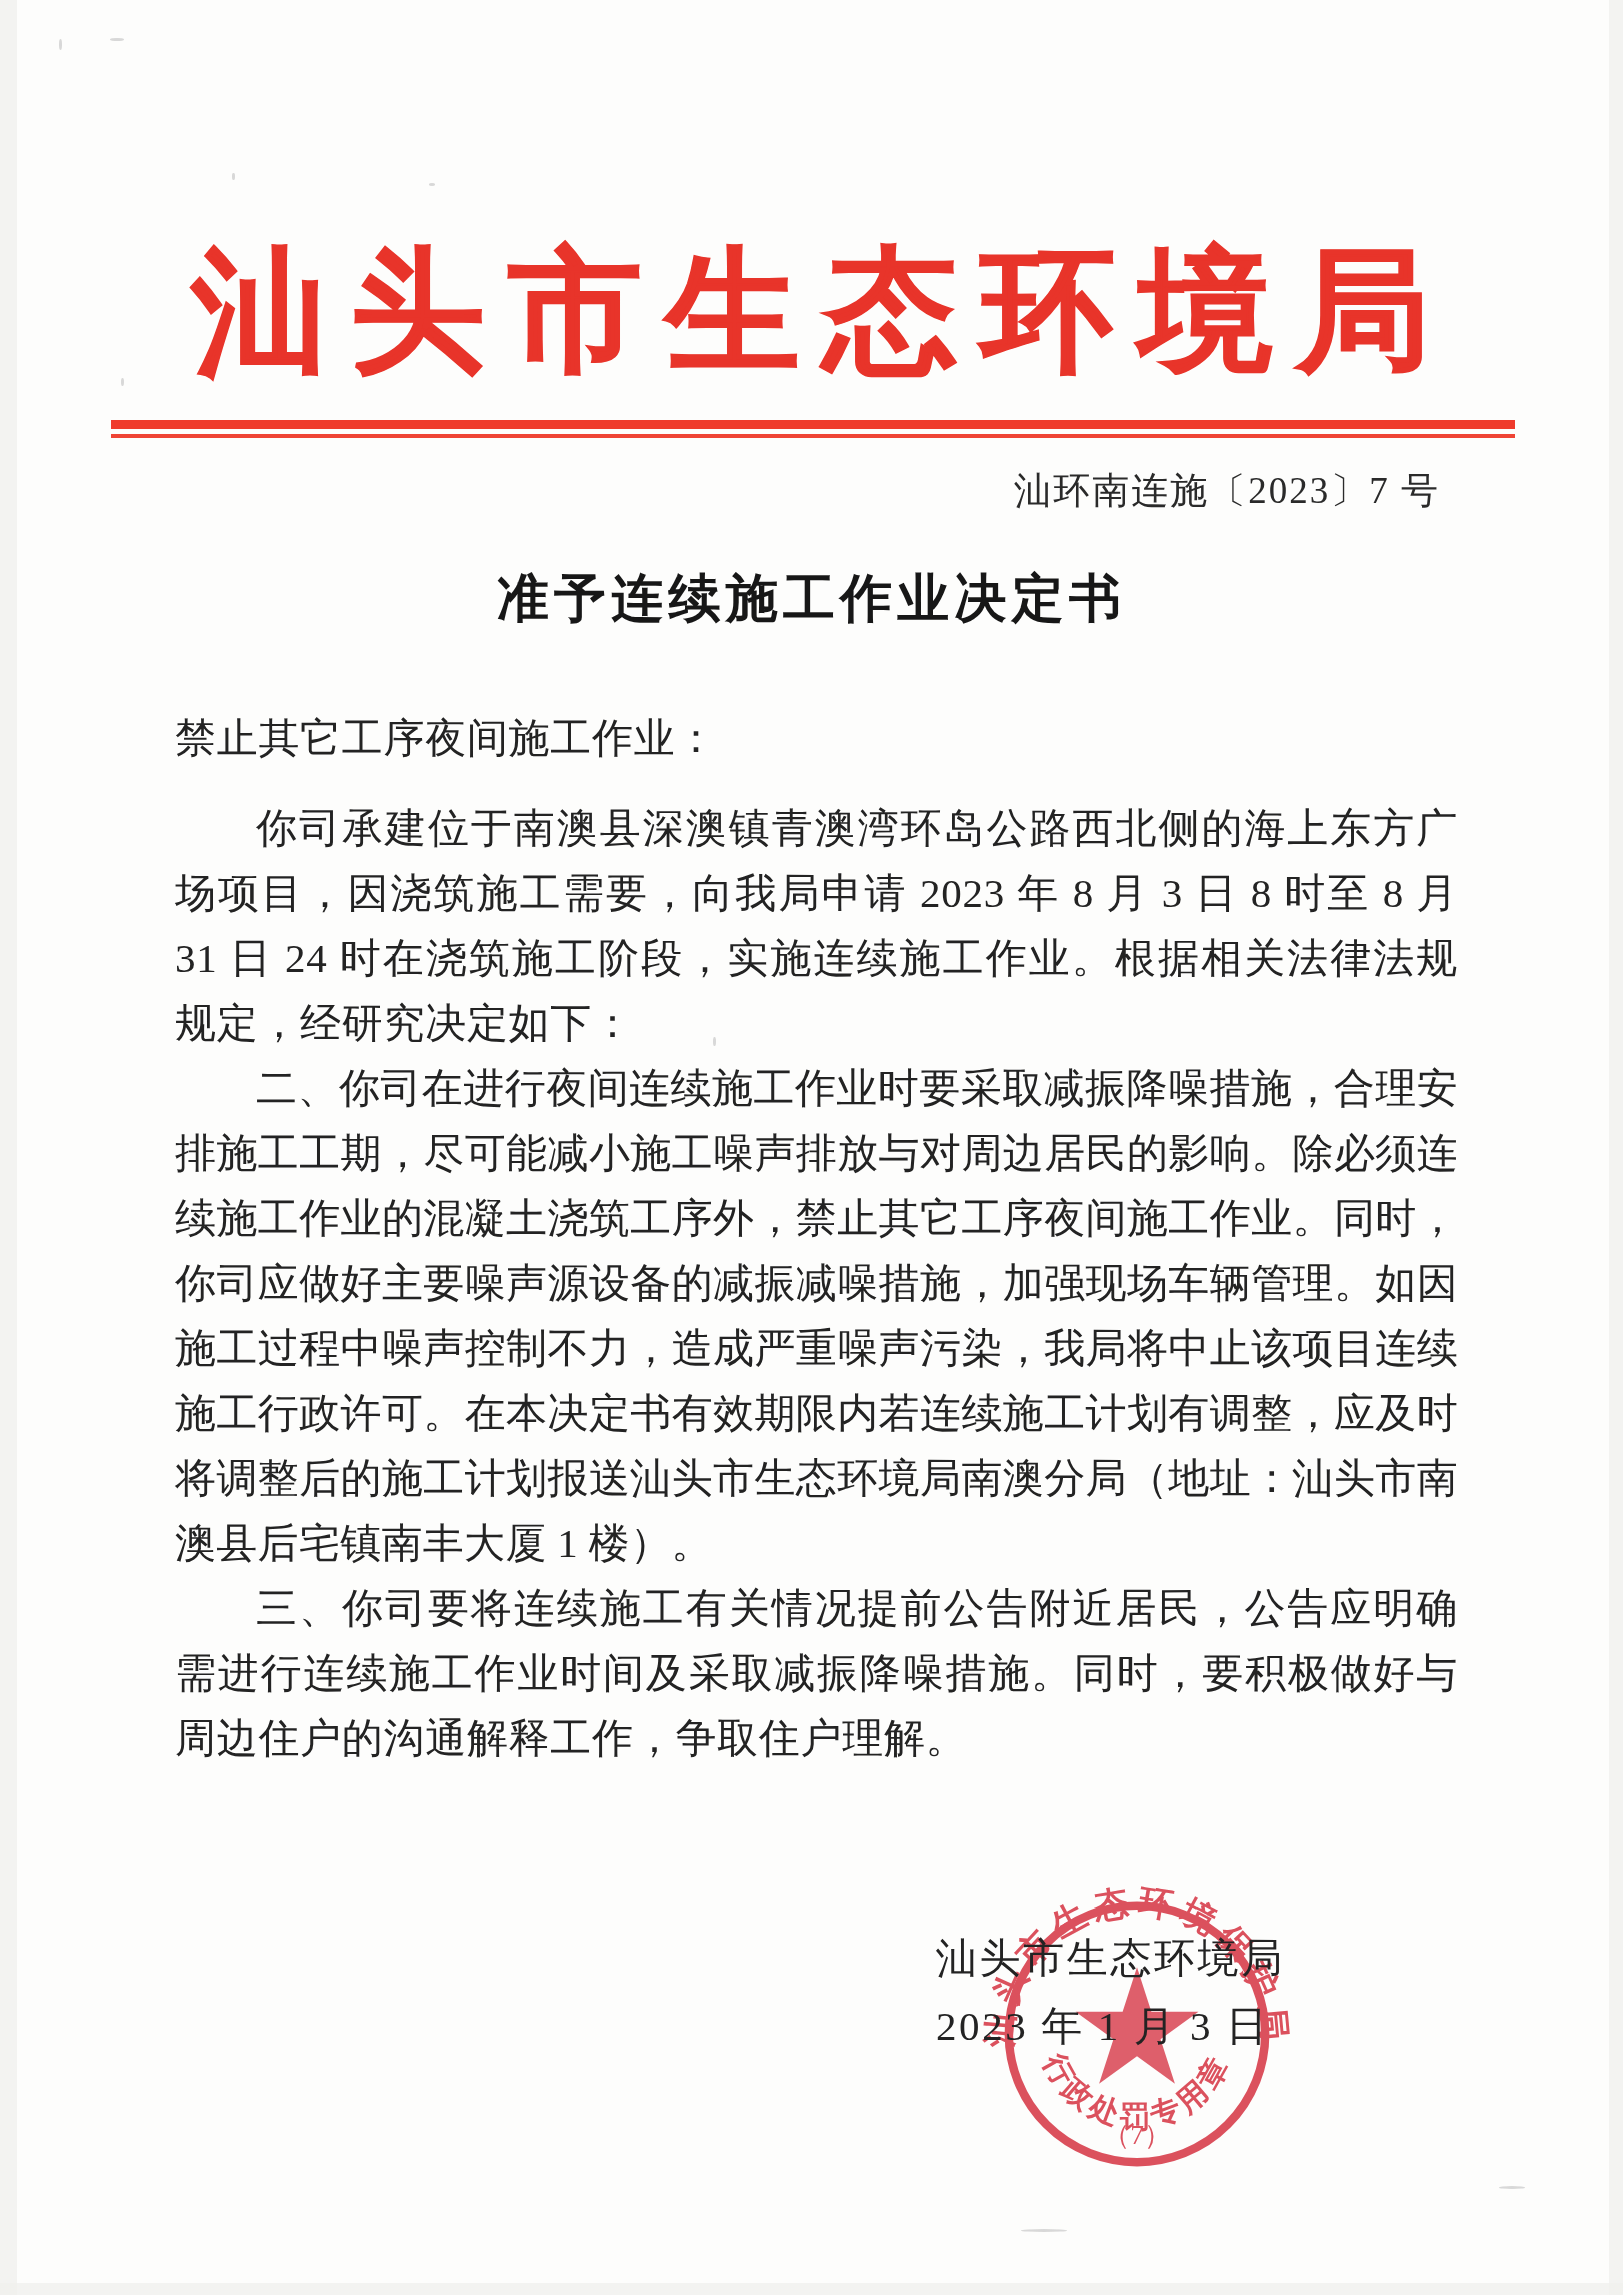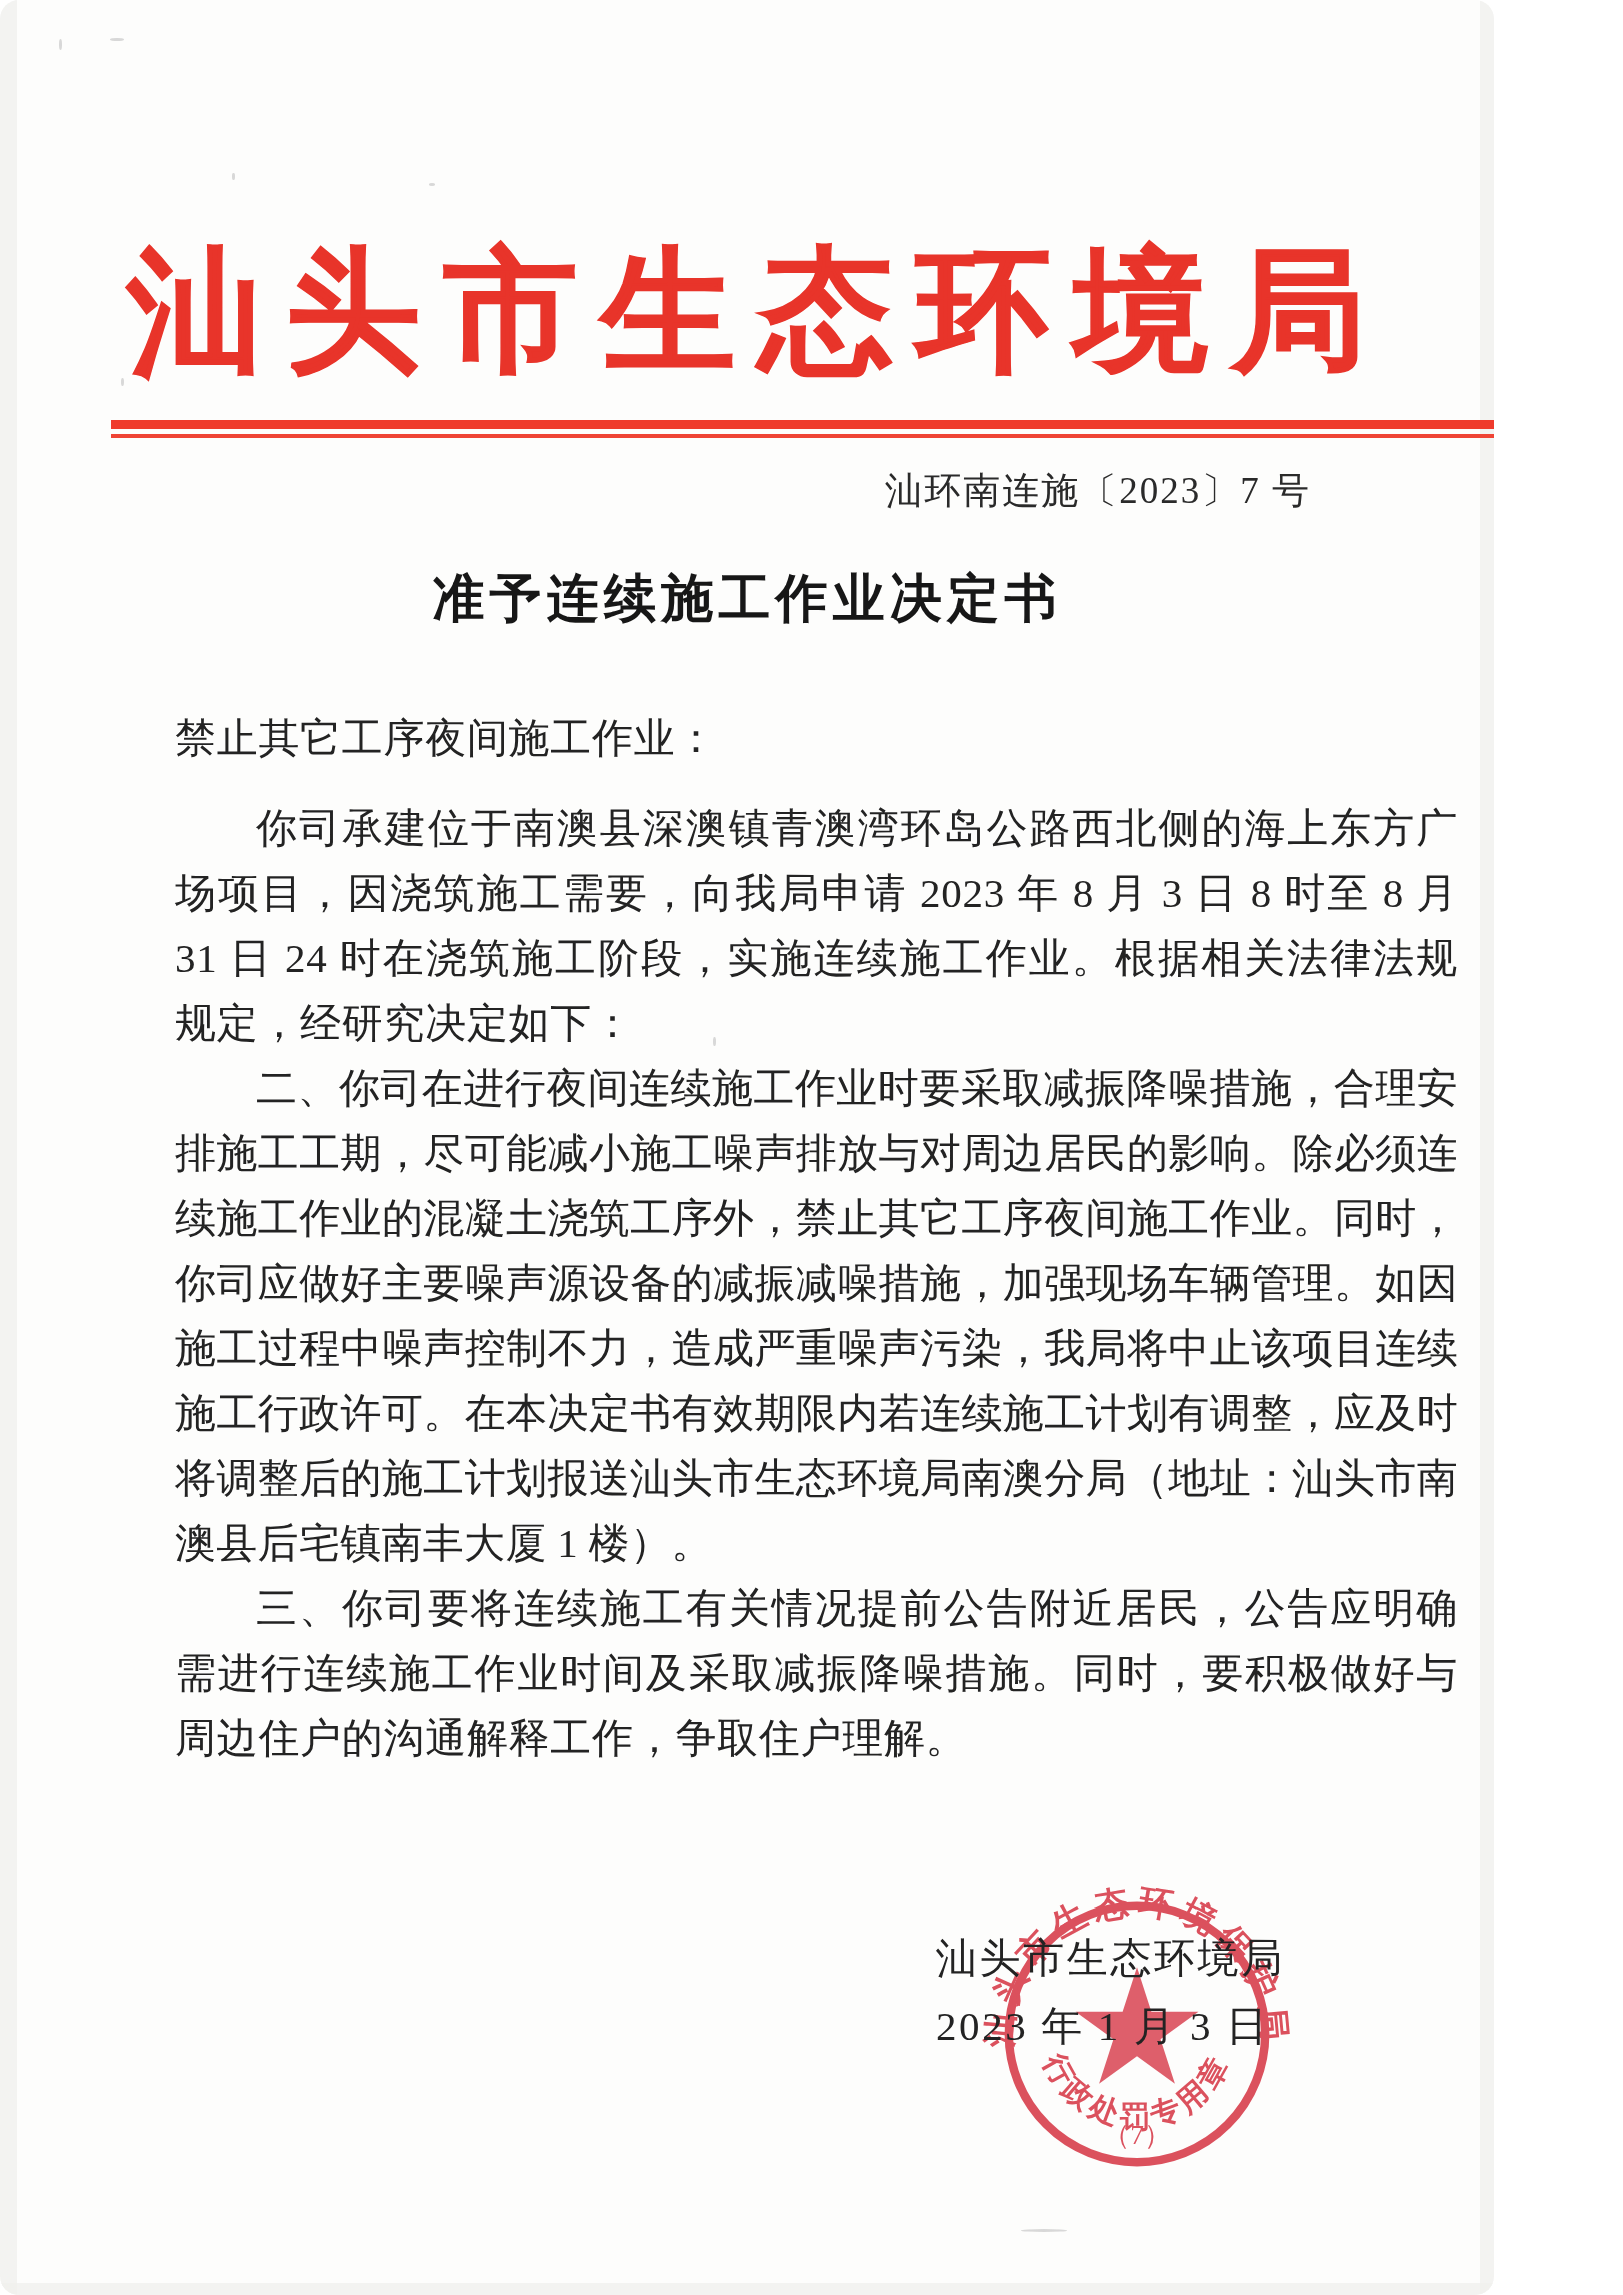--- a/index.html
+++ b/index.html
@@ -2,27 +2,26 @@
 <html lang="zh" style="font-size:10.5px"><head>
 <meta charset="utf-8">
 <style>
   html, body {
     margin: 0;
     padding: 0;
     background: #ffffff;
   }
   .page {
     position: relative;
-    width: 1494px;
+    width: 1623px;
     height: 2295px;
     background: #fdfdfc;
     overflow: hidden;
     font-family: "Liberation Serif", "DejaVu Serif", serif;
     color: #1d1d1d;
-    border-radius: 19px;
   }
 
   
   .speck {
     position: absolute;
     background: #b9b9b9;
     opacity: .55;
     border-radius: 50%;
   }
 

